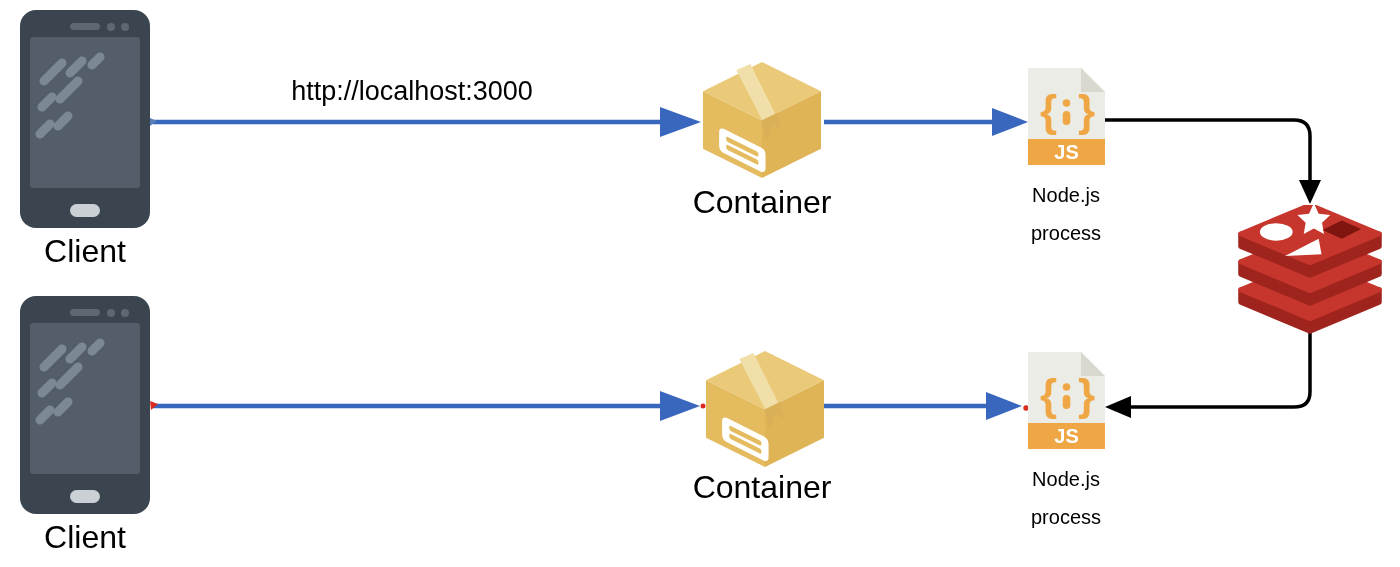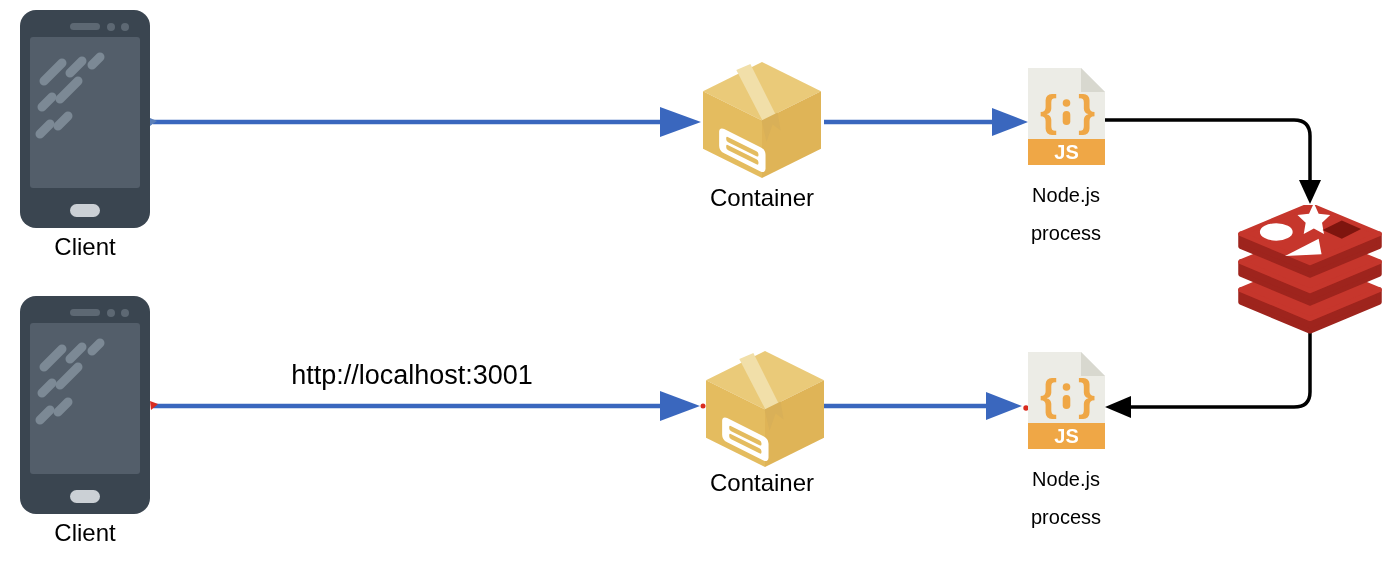--- a/index.html
+++ b/index.html
@@ -1,19 +1,19 @@
 <!DOCTYPE html>
 <html><head>
 <meta charset="utf-8">
 <style>
   html,body{margin:0;padding:0;background:#fff;}
   .canvas{position:relative;width:1400px;height:567px;background:#ffffff;overflow:hidden;
           font-family:"Liberation Sans",sans-serif;}
   .abs{position:absolute;}
-  .lbl{position:absolute;text-align:center;color:#000;font-size:24px;line-height:1.15;
+  .lbl{position:absolute;text-align:center;color:#000;font-size:32px;line-height:1.15;
        font-family:"Liberation Sans",sans-serif;white-space:nowrap;}
   .url{font-size:27px;}
   .node-lbl{font-size:20px;line-height:38px;}
   .node-lbl span{display:block;}
   
   .phone{position:absolute;width:130px;height:218px;background:#3A4550;border-radius:16px;}
   .phone .screen{position:absolute;left:10px;top:27px;width:110px;height:151px;
                  background:#535E6A;border-radius:3px;overflow:hidden;}
   .phone .speaker{position:absolute;left:50px;top:13px;width:30px;height:7px;border-radius:4px;background:#5D6873;}
   .phone .dot1{position:absolute;left:87px;top:13px;width:8px;height:8px;border-radius:50%;background:#5D6873;}
@@ -63,20 +63,21 @@
             <path d="M30,62 L48,44"></path>
           <path d="M10,97 L20,87"></path>
             <path d="M28,89 L38,79"></path>
         </g>
       </svg>
     </div>
     <div class="home"></div>
   </div>
   <div class="lbl" style="left:0;top:233px;width:170px;">Client</div>
 
+  <div class="lbl url" style="left:262px;top:76px;width:300px;">http://localhost:3000</div>
 
   <svg class="abs" style="left:703px;top:62px;" width="118" height="116" viewBox="0 0 117 115">
     <polygon points="58.5,0 117,29 58.5,58 0,29" fill="#EACA79"></polygon>
     <polygon points="0,29 58.5,58 58.5,115 0,86" fill="#E4BC5F"></polygon>
     <polygon points="58.5,58 117,29 117,86 58.5,115" fill="#DFB457"></polygon>
     <polygon points="33,8 47,2 73,54 60,60" fill="#F1DFA9"></polygon>
     <polygon points="58,58 74,50 77,68 69,62 63,79" fill="#D9B058"></polygon>
     <g transform="translate(16,64) skewY(26.5)">
       <rect x="0" y="0" width="46" height="24" rx="5" fill="#ffffff"></rect>
       <rect x="7" y="6" width="32" height="5" rx="2" fill="#E4BC5F"></rect>
@@ -136,21 +137,20 @@
             <path d="M30,62 L48,44"></path>
           <path d="M10,97 L20,87"></path>
             <path d="M28,89 L38,79"></path>
         </g>
       </svg>
     </div>
     <div class="home"></div>
   </div>
   <div class="lbl" style="left:0;top:519px;width:170px;">Client</div>
 
-  <div class="lbl url" style="left:262px;top:360px;width:300px;">http://localhost:3001</div>
 
   <svg class="abs" style="left:706px;top:351px;" width="118" height="116" viewBox="0 0 117 115">
     <polygon points="58.5,0 117,29 58.5,58 0,29" fill="#EACA79"></polygon>
     <polygon points="0,29 58.5,58 58.5,115 0,86" fill="#E4BC5F"></polygon>
     <polygon points="58.5,58 117,29 117,86 58.5,115" fill="#DFB457"></polygon>
     <polygon points="33,8 47,2 73,54 60,60" fill="#F1DFA9"></polygon>
     <polygon points="58,58 74,50 77,68 69,62 63,79" fill="#D9B058"></polygon>
     <g transform="translate(16,64) skewY(26.5)">
       <rect x="0" y="0" width="46" height="24" rx="5" fill="#ffffff"></rect>
       <rect x="7" y="6" width="32" height="5" rx="2" fill="#E4BC5F"></rect>

